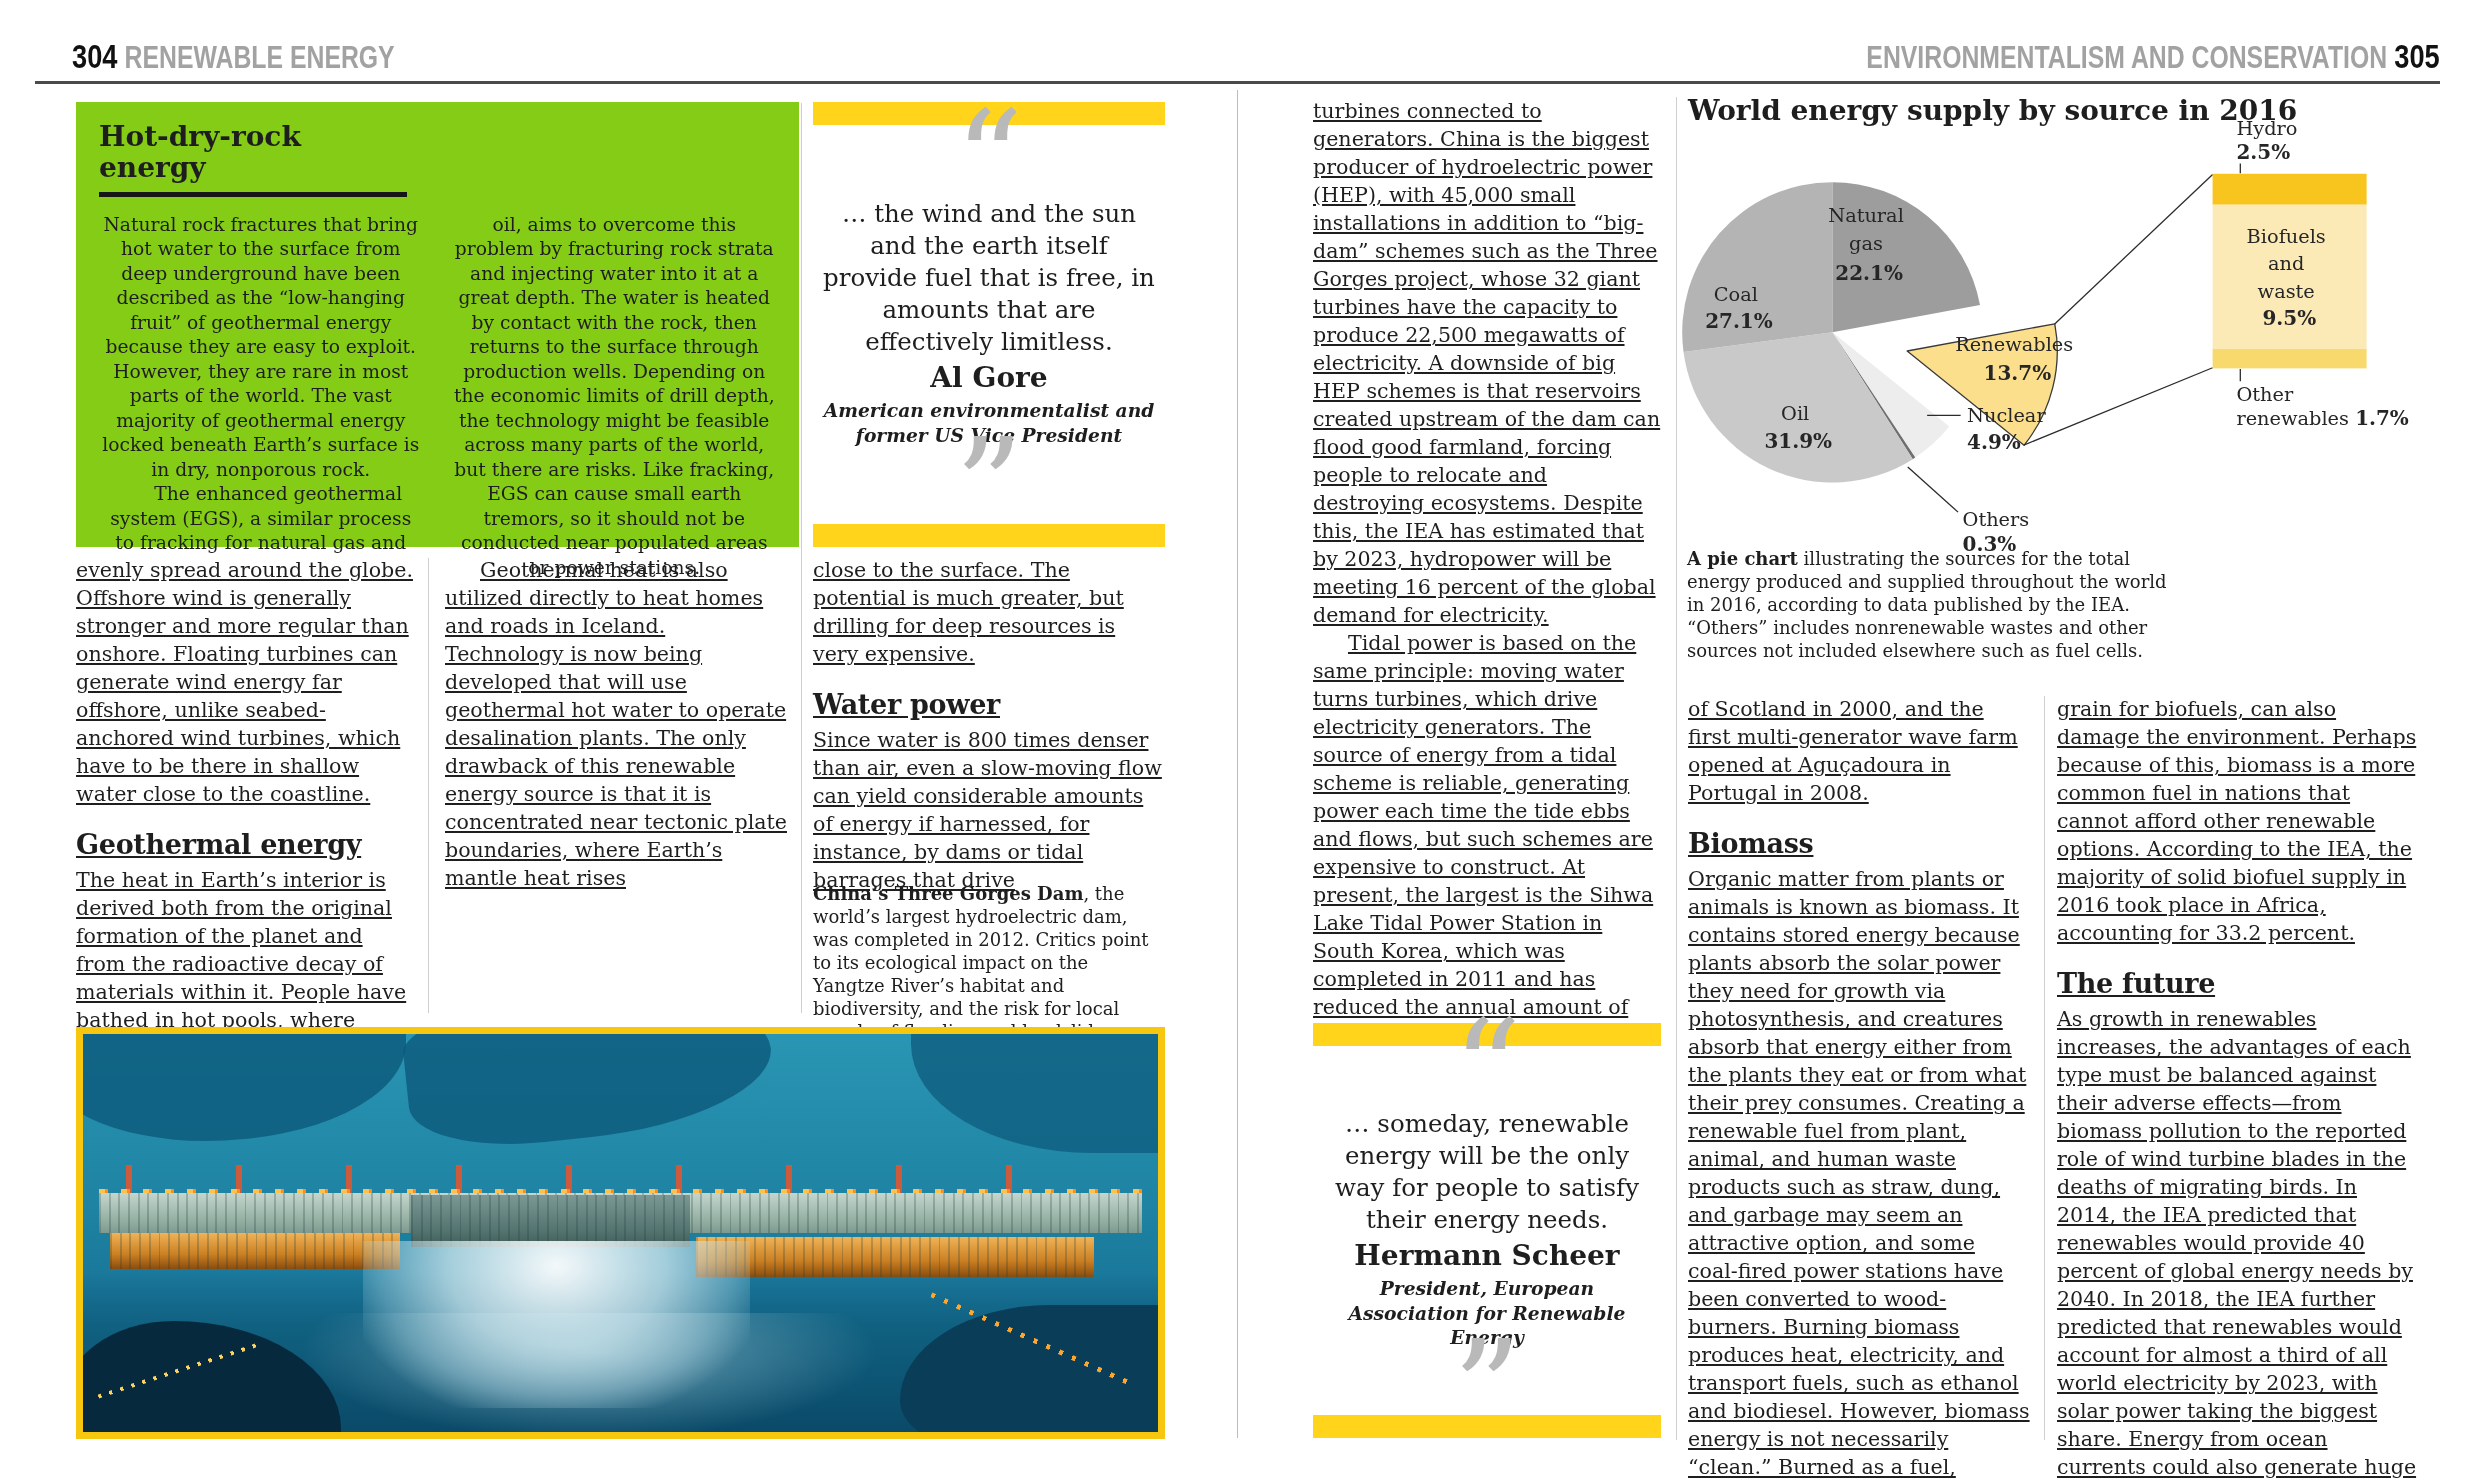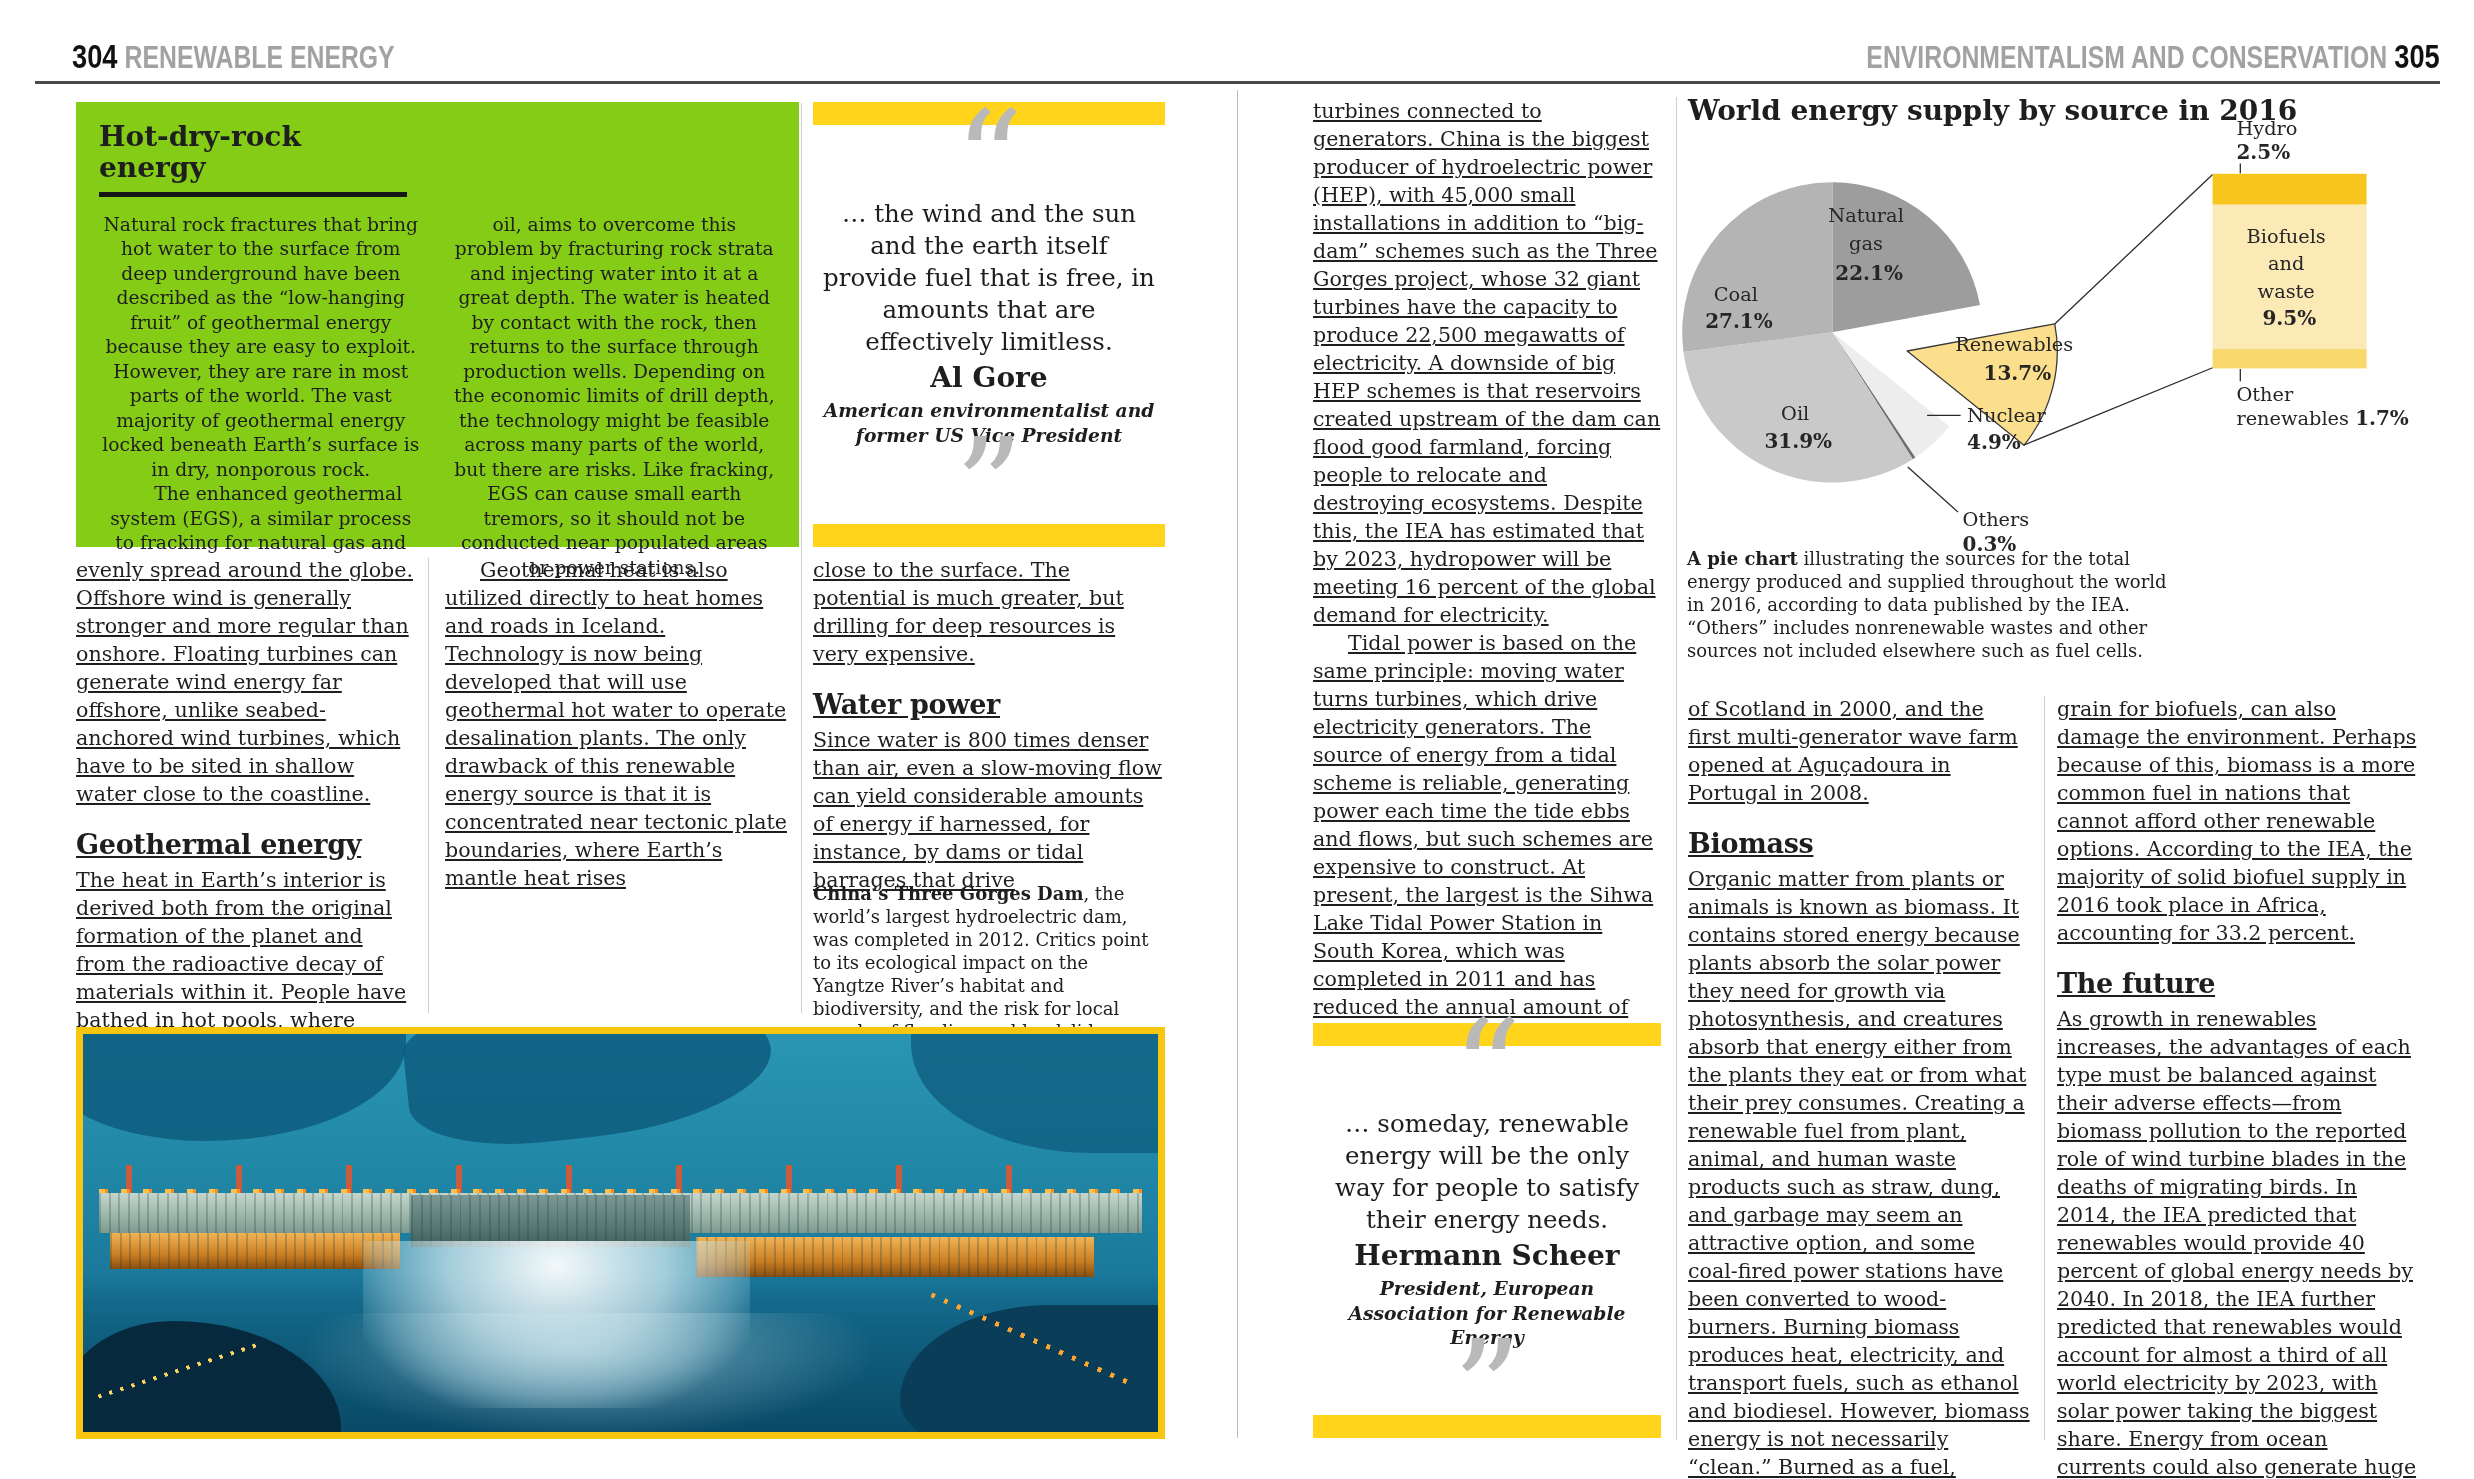--- a/index.html
+++ b/index.html
@@ -120,21 +120,21 @@
       <div class="qmark open">“</div>
       <p class="qtext">… the wind and the sun and the earth itself provide fuel that is free, in amounts that are effectively limitless.</p>
       <div class="qauthor">Al Gore</div>
       <div class="qattr">American environmentalist and former US Vice President</div>
       <div class="qmark close">”</div>
     </div>
     <div class="qbar bottom"></div>
   </aside>
 
   <div class="bodycol c-l1">
-    <p>evenly spread around the globe. Offshore wind is generally stronger and more regular than onshore. Floating turbines can generate wind energy far offshore, unlike seabed-anchored wind turbines, which have to be sited in shallow water close to the coastline.</p>
+    <p>evenly spread around the globe. Offshore wind is generally stronger and more regular than onshore. Floating turbines can generate wind energy far offshore, unlike seabed-anchored wind turbines, which have to be there in shallow water close to the coastline.</p>
     <h3>Geothermal energy</h3>
     <p>The heat in Earth’s interior is derived both from the original formation of the planet and from the radioactive decay of materials within it. People have bathed in hot pools, where geothermally heated water reaches the surface, since</p>
   </div>
   <div class="bodycol c-l2">
     <p class="ind">Geothermal heat is also utilized directly to heat homes and roads in Iceland. Technology is now being developed that will use geothermal hot water to operate desalination plants. The only drawback of this renewable energy source is that it is concentrated near tectonic plate boundaries, where Earth’s mantle heat rises</p>
   </div>
   <div class="bodycol c-l3">
     <p>close to the surface. The potential is much greater, but drilling for deep resources is very expensive.</p>
     <h3>Water power</h3>
     <p>Since water is 800 times denser than air, even a slow-moving flow can yield considerable amounts of energy if harnessed, for instance, by dams or tidal barrages that drive</p>

